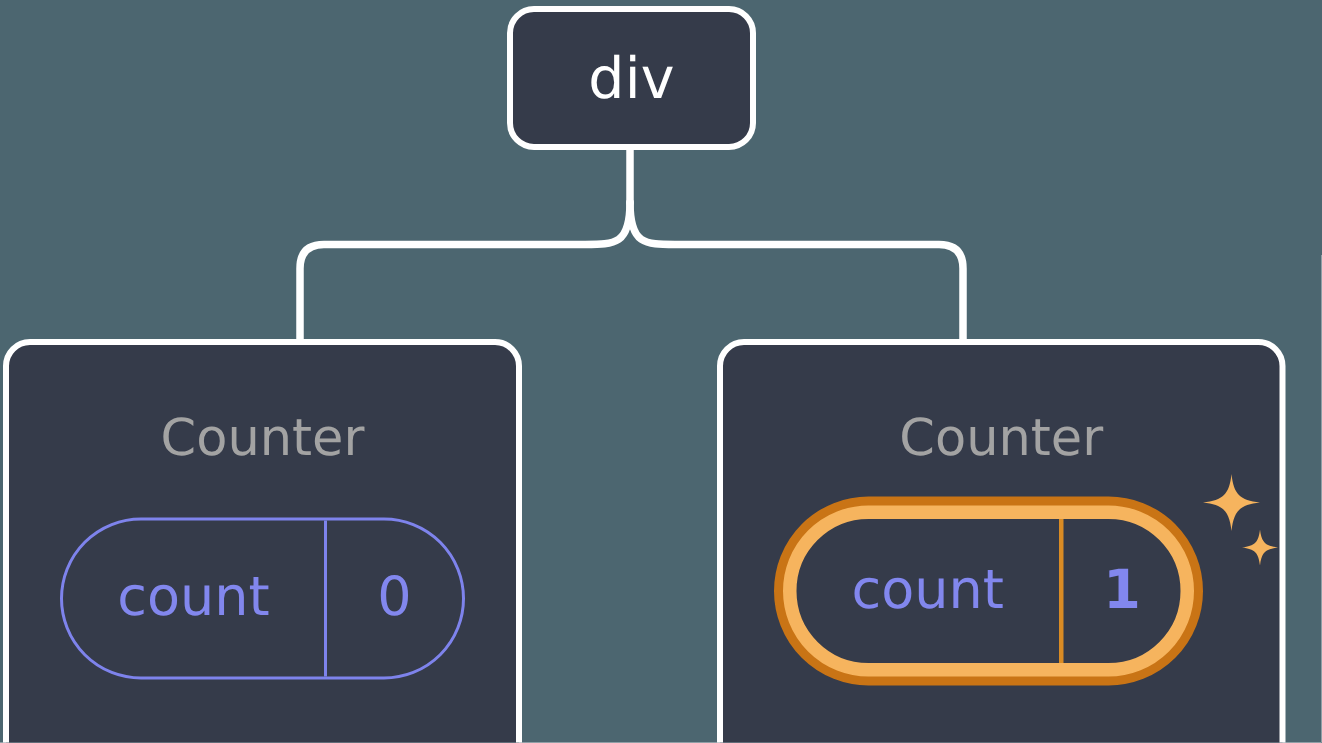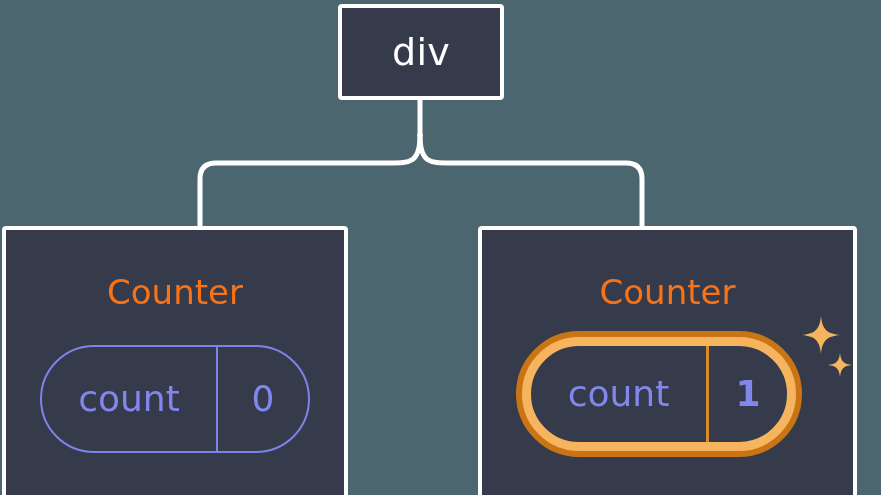--- a/index.html
+++ b/index.html
@@ -24,21 +24,21 @@
     top: 0;
     width: 881px;
     height: 495px;
     pointer-events: none;
   }
   .node {
     position: absolute;
     box-sizing: border-box;
     background: #353b4a;
     border: 4px solid #ffffff;
-    border-radius: 4px;
+    border-radius: 18px;
     display: flex;
     flex-direction: column;
     align-items: center;
   }
   #node-div {
     left: 338px;
     top: 4px;
     width: 166px;
     height: 96px;
     justify-content: center;
@@ -62,21 +62,21 @@
   #node-counter-right {
     left: 478px;
     top: 226px;
     width: 379px;
     height: 290px;
     border-bottom-left-radius: 18px;
     border-bottom-right-radius: 18px;
   }
   .counter-title {
     margin-top: 45px;
-    color: #f97316;
+    color: #a3a3a3;
     font-size: 34px;
     line-height: 1;
     font-weight: 400;
     white-space: nowrap;
   }
 
   
   .pill {
     position: absolute;
     box-sizing: border-box;

